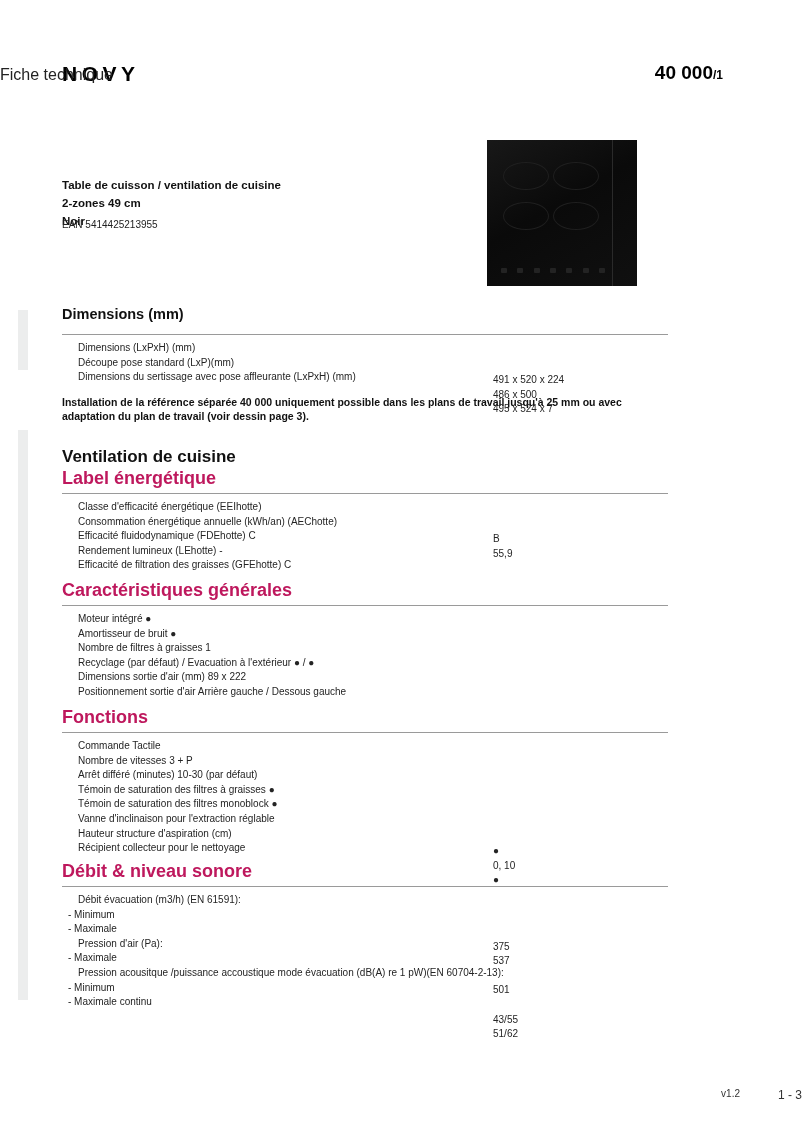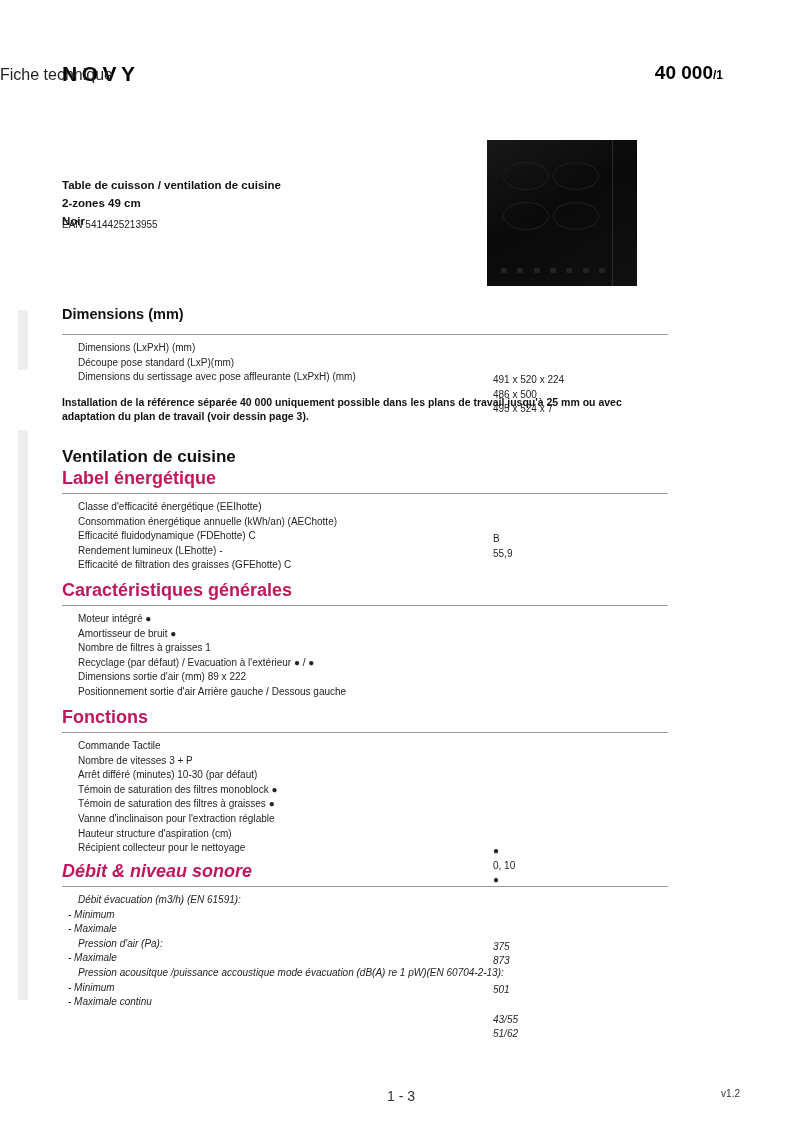--- a/index.html
+++ b/index.html
@@ -205,22 +205,22 @@
     line-height: 14px;
     width: 590px;
   }
 
   
   .footer-page {
     position: absolute;
     left: 0;
     top: 1088px;
     width: 802px;
-    text-align: center;
-    font-size: 14px;
+    text-align: right;
+    font-size: 12px;
     color: #333333;
   }
   .footer-ver {
     position: absolute;
     right: 62px;
     top: 1088px;
     font-size: 10px;
     color: #333333;
   }
 </style>
@@ -353,56 +353,56 @@
       </div>
       <div class="row">
         <span class="lbl">Nombre de vitesses 3 + P</span>
         <span class="val"></span>
       </div>
       <div class="row">
         <span class="lbl">Arrêt différé (minutes) 10-30 (par défaut)</span>
         <span class="val"></span>
       </div>
       <div class="row">
+        <span class="lbl">Témoin de saturation des filtres à graisses ●</span>
+        <span class="val"></span>
+      </div>
+      <div class="row">
         <span class="lbl">Témoin de saturation des filtres monoblock ●</span>
-        <span class="val"></span>
-      </div>
-      <div class="row">
-        <span class="lbl">Témoin de saturation des filtres à graisses ●</span>
         <span class="val"></span>
       </div>
       <div class="row">
         <span class="lbl">Vanne d'inclinaison pour l'extraction réglable</span>
         <span class="val">●</span>
       </div>
       <div class="row">
         <span class="lbl">Hauteur structure d'aspiration (cm)</span>
         <span class="val">0, 10</span>
       </div>
       <div class="row">
         <span class="lbl">Récipient collecteur pour le nettoyage</span>
         <span class="val">●</span>
       </div>
     </div>
   </div>
 
-  <div class="section" style="top:861px;font-style:italic;">
+  <div class="section" style="top:861px;">
     <div class="sec-title-md">Débit &amp; niveau sonore</div>
     <div class="rows">
       <div class="row">
         <span class="lbl">Débit évacuation (m3/h) (EN 61591):</span>
         <span class="val"></span>
       </div>
       <div class="row indent">
         <span class="lbl">- Minimum</span>
         <span class="val">375</span>
       </div>
       <div class="row indent">
         <span class="lbl">- Maximale</span>
-        <span class="val">873</span>
+        <span class="val">537</span>
       </div>
       <div class="row">
         <span class="lbl">Pression d'air (Pa):</span>
         <span class="val"></span>
       </div>
       <div class="row indent">
         <span class="lbl">- Maximale</span>
         <span class="val">501</span>
       </div>
       <div class="row">

